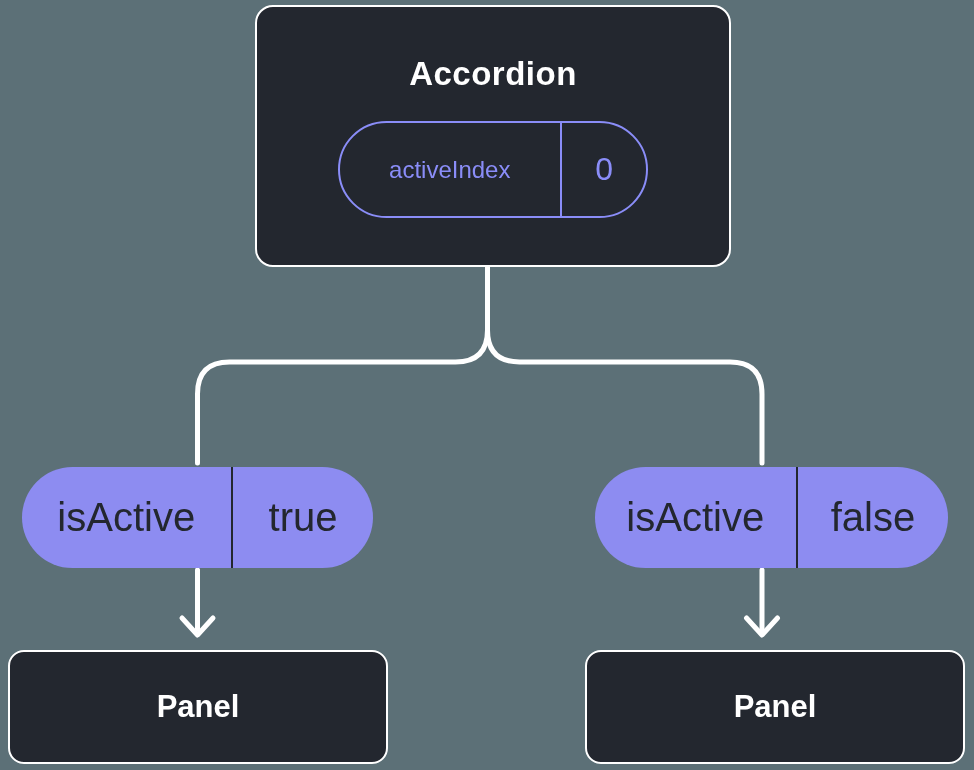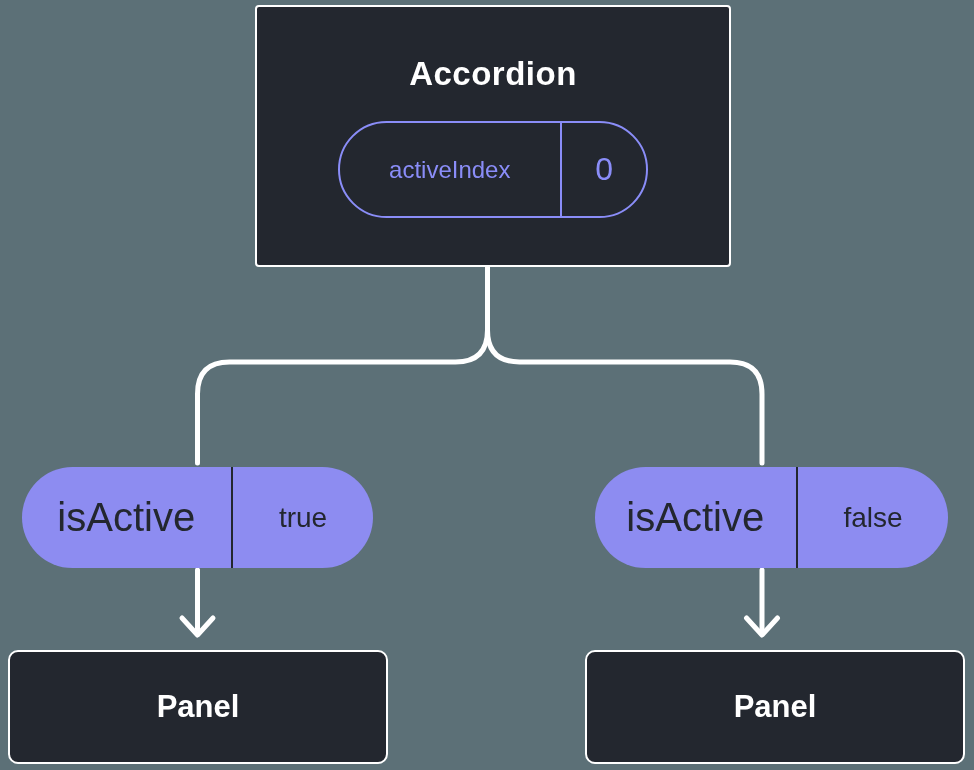--- a/index.html
+++ b/index.html
@@ -13,21 +13,21 @@
     background: #5c7077;
     overflow: hidden;
   }
   
   .root-node {
     position: absolute;
     left: 255px; top: 5px;
     width: 476px; height: 262px;
     background: #23272f;
     border: 2px solid #ffffff;
-    border-radius: 4px;
+    border-radius: 18px;
     display: flex;
     flex-direction: column;
     align-items: center;
     justify-content: flex-start;
     padding-top: 48px;
   }
   .root-title {
     color: #ffffff;
     font-size: 33px;
     font-weight: 700;
@@ -84,33 +84,33 @@
   }
   .prop-pill-filled .pill-divider {
     width: 2.5px;
     background: #23272f;
   }
   .prop-pill-filled .prop-value {
     display: flex;
     align-items: center;
     justify-content: center;
     color: #23272f;
-    font-size: 28px;
+    font-size: 40px;
   }
   .pill-left { left: 22px; top: 467px; width: 351px; }
   .pill-left .prop-value { width: 140px; }
   .pill-right { left: 595px; top: 467px; width: 353px; }
   .pill-right .prop-value { width: 150px; text-align: center; }
   
   .panel-node {
     position: absolute;
     width: 380px; height: 114px;
     background: #23272f;
     border: 2.5px solid #ffffff;
-    border-radius: 10px;
+    border-radius: 16px;
     display: flex;
     align-items: center;
     justify-content: center;
   }
   .panel-left { left: 8px; top: 650px; }
   .panel-right { left: 585px; top: 650px; }
   .panel-label {
     color: #ffffff;
     font-size: 31px;
     font-weight: 700;

